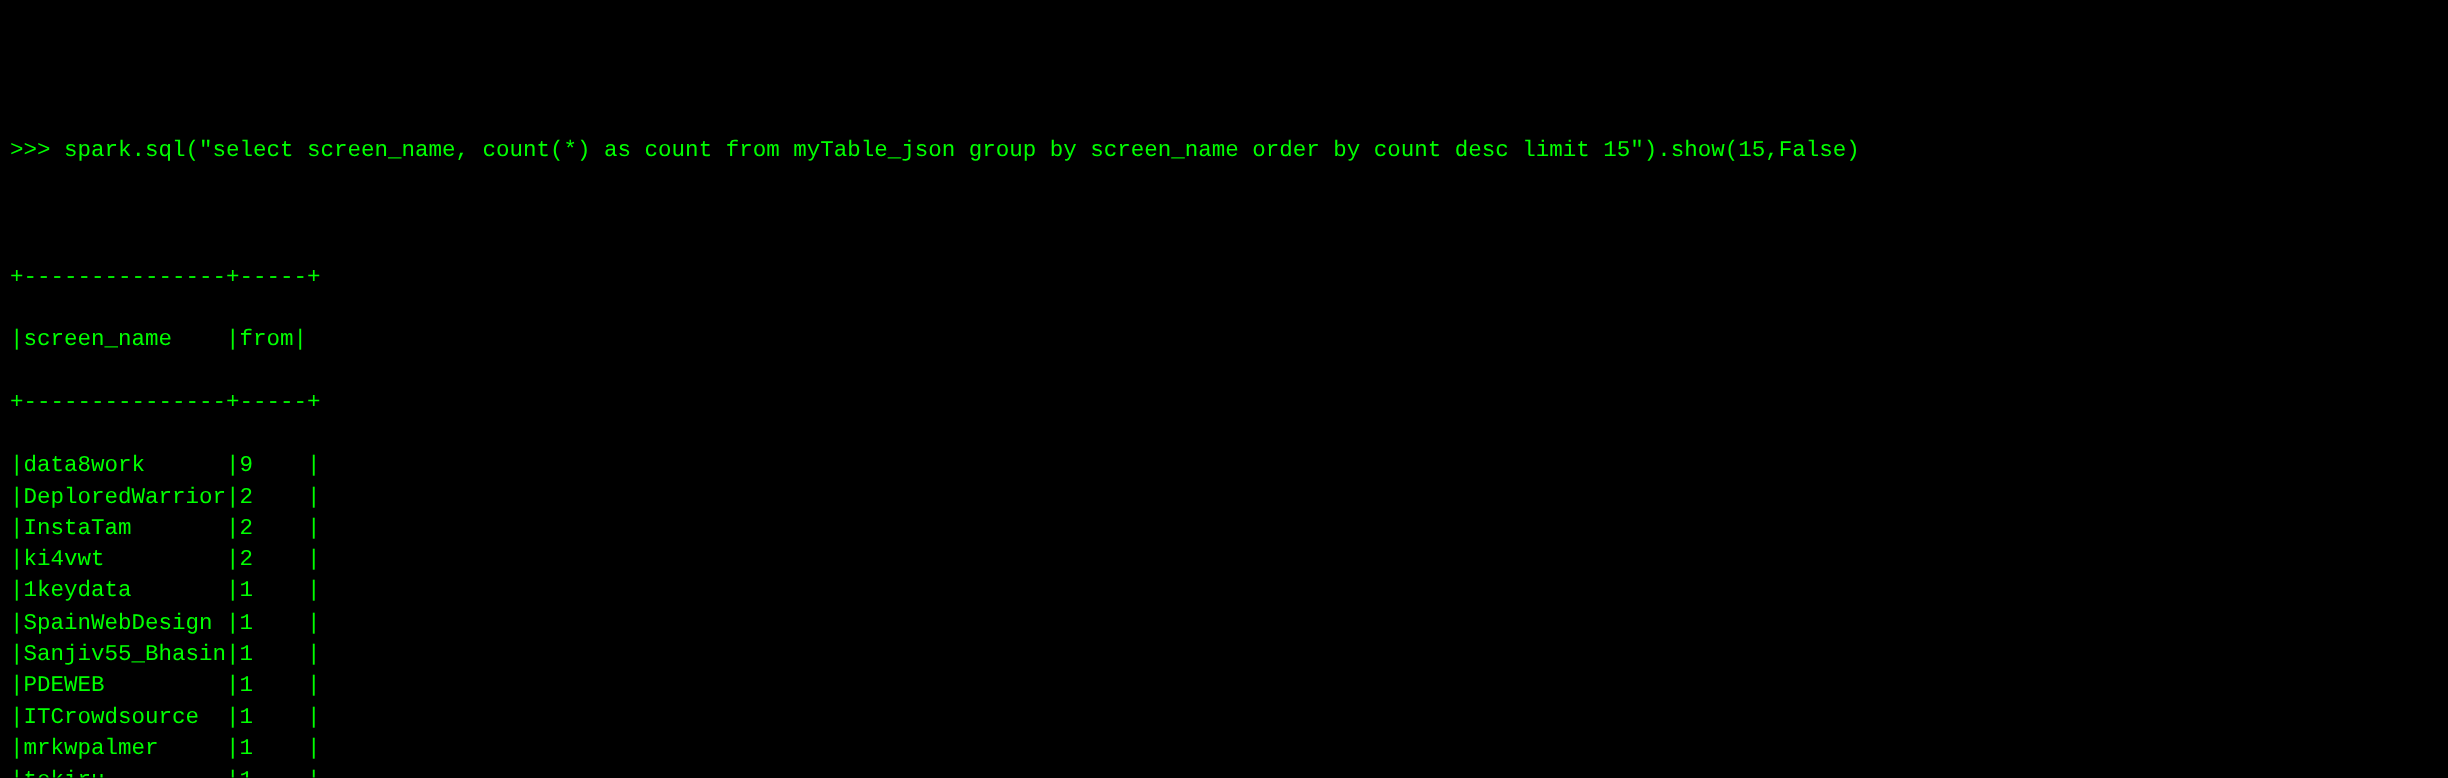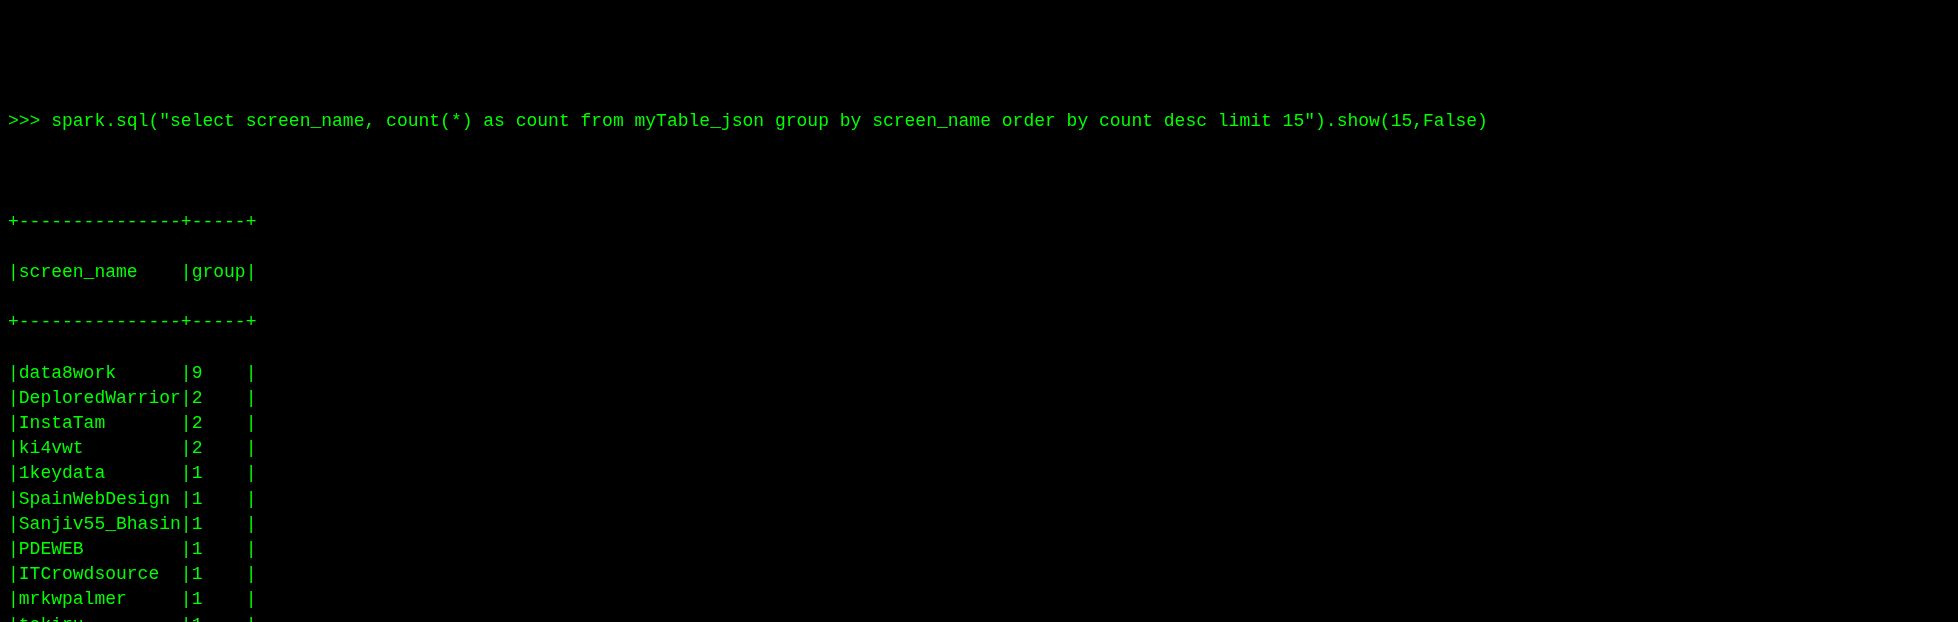--- a/index.html
+++ b/index.html
@@ -24,19 +24,19 @@
     }
   </style>
 </head>
 <body>
 
 
 
 <span class="terminal-line"><span>&gt;&gt;&gt; </span><span>spark.sql("select screen_name, count(*) as count from myTable_json group by screen_name order by count desc limit 15").show(15,False)</span></span>
 <span class="terminal-line"> </span>
 <span class="terminal-line">+---------------+-----+</span>
-<span class="terminal-line">|screen_name    |group|</span>
+<span class="terminal-line">|screen_name    |from|</span>
 <span class="terminal-line">+---------------+-----+</span>
 <div id="table-rows"><span class="terminal-line">|data8work      |9    |</span><span class="terminal-line">|DeploredWarrior|2    |</span><span class="terminal-line">|InstaTam       |2    |</span><span class="terminal-line">|ki4vwt         |2    |</span><span class="terminal-line">|1keydata       |1    |</span><span class="terminal-line">|SpainWebDesign |1    |</span><span class="terminal-line">|Sanjiv55_Bhasin|1    |</span><span class="terminal-line">|PDEWEB         |1    |</span><span class="terminal-line">|ITCrowdsource  |1    |</span><span class="terminal-line">|mrkwpalmer     |1    |</span><span class="terminal-line">|tekiru         |1    |</span></div>
 
 
 
 
 
 </body></html>

